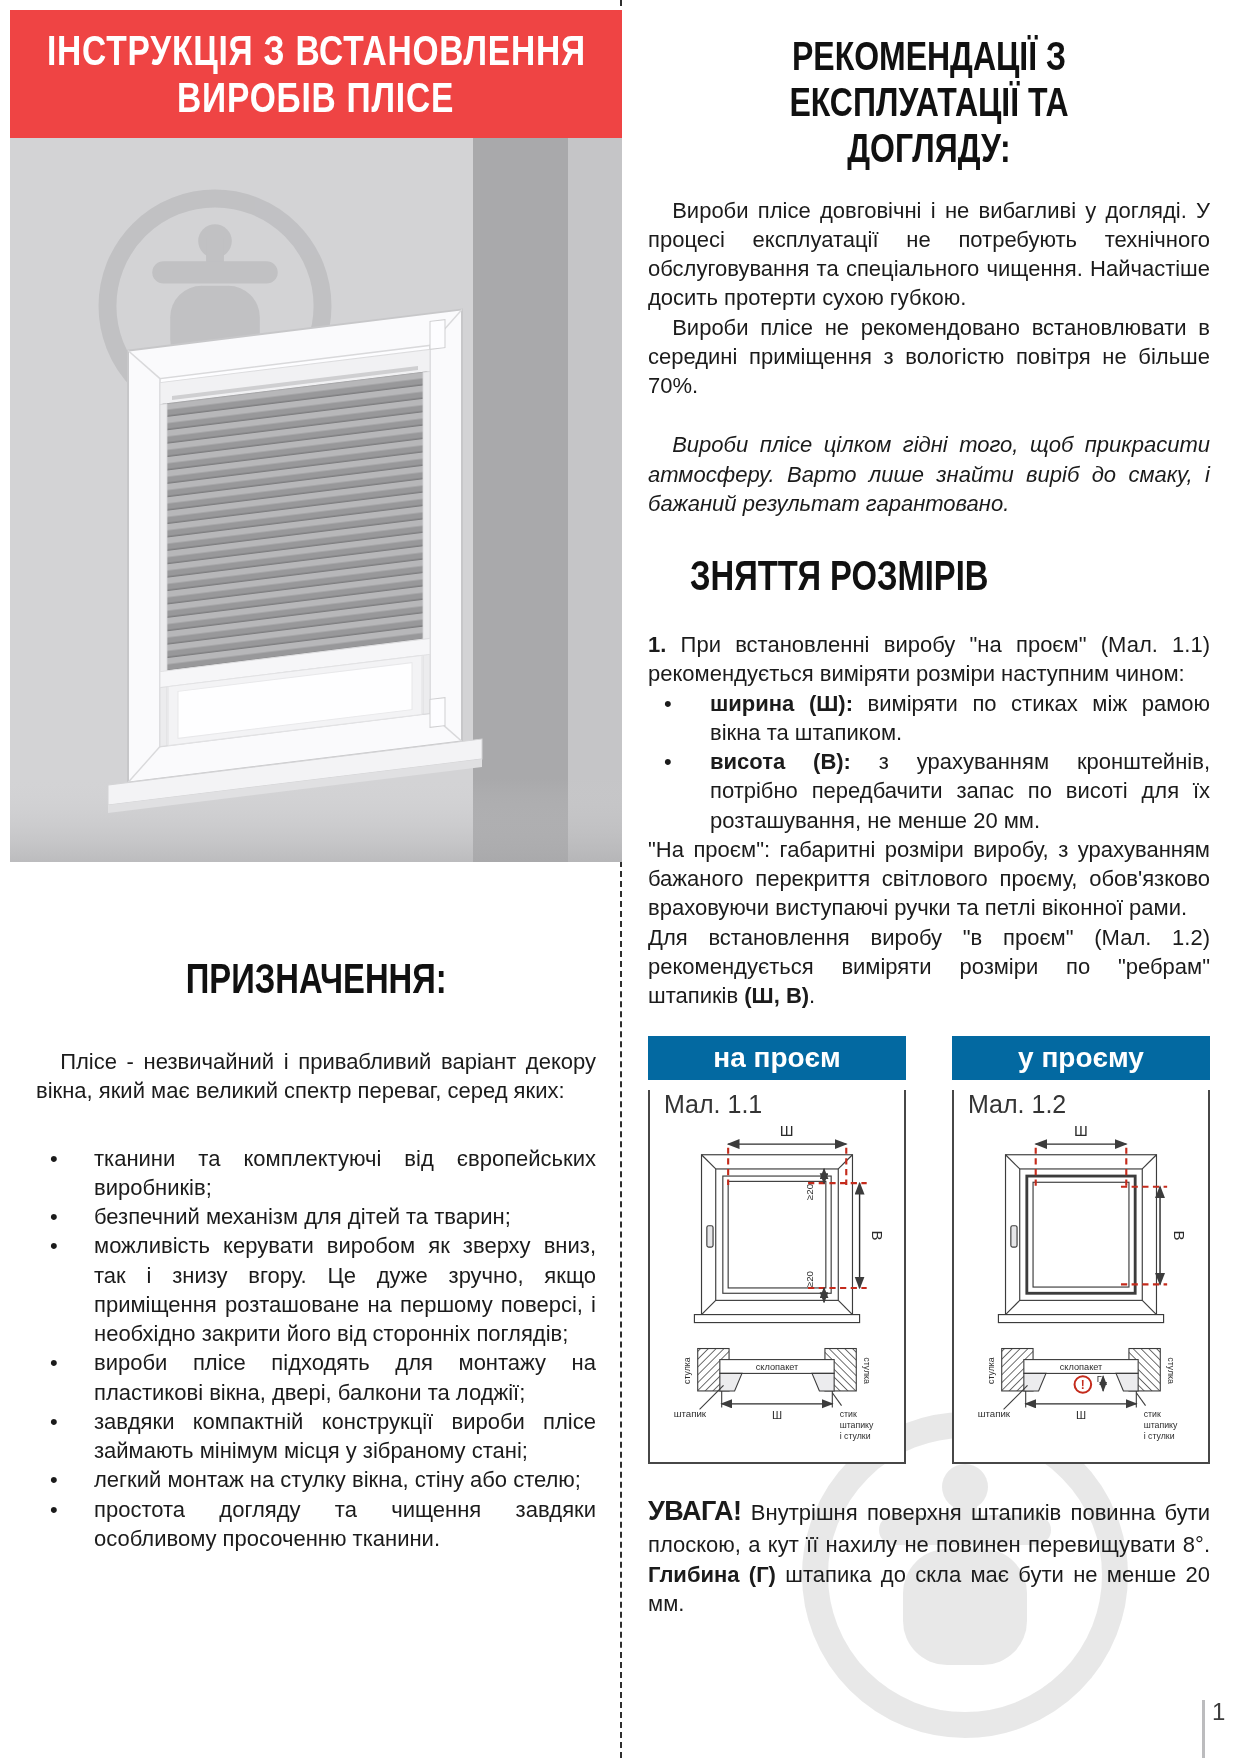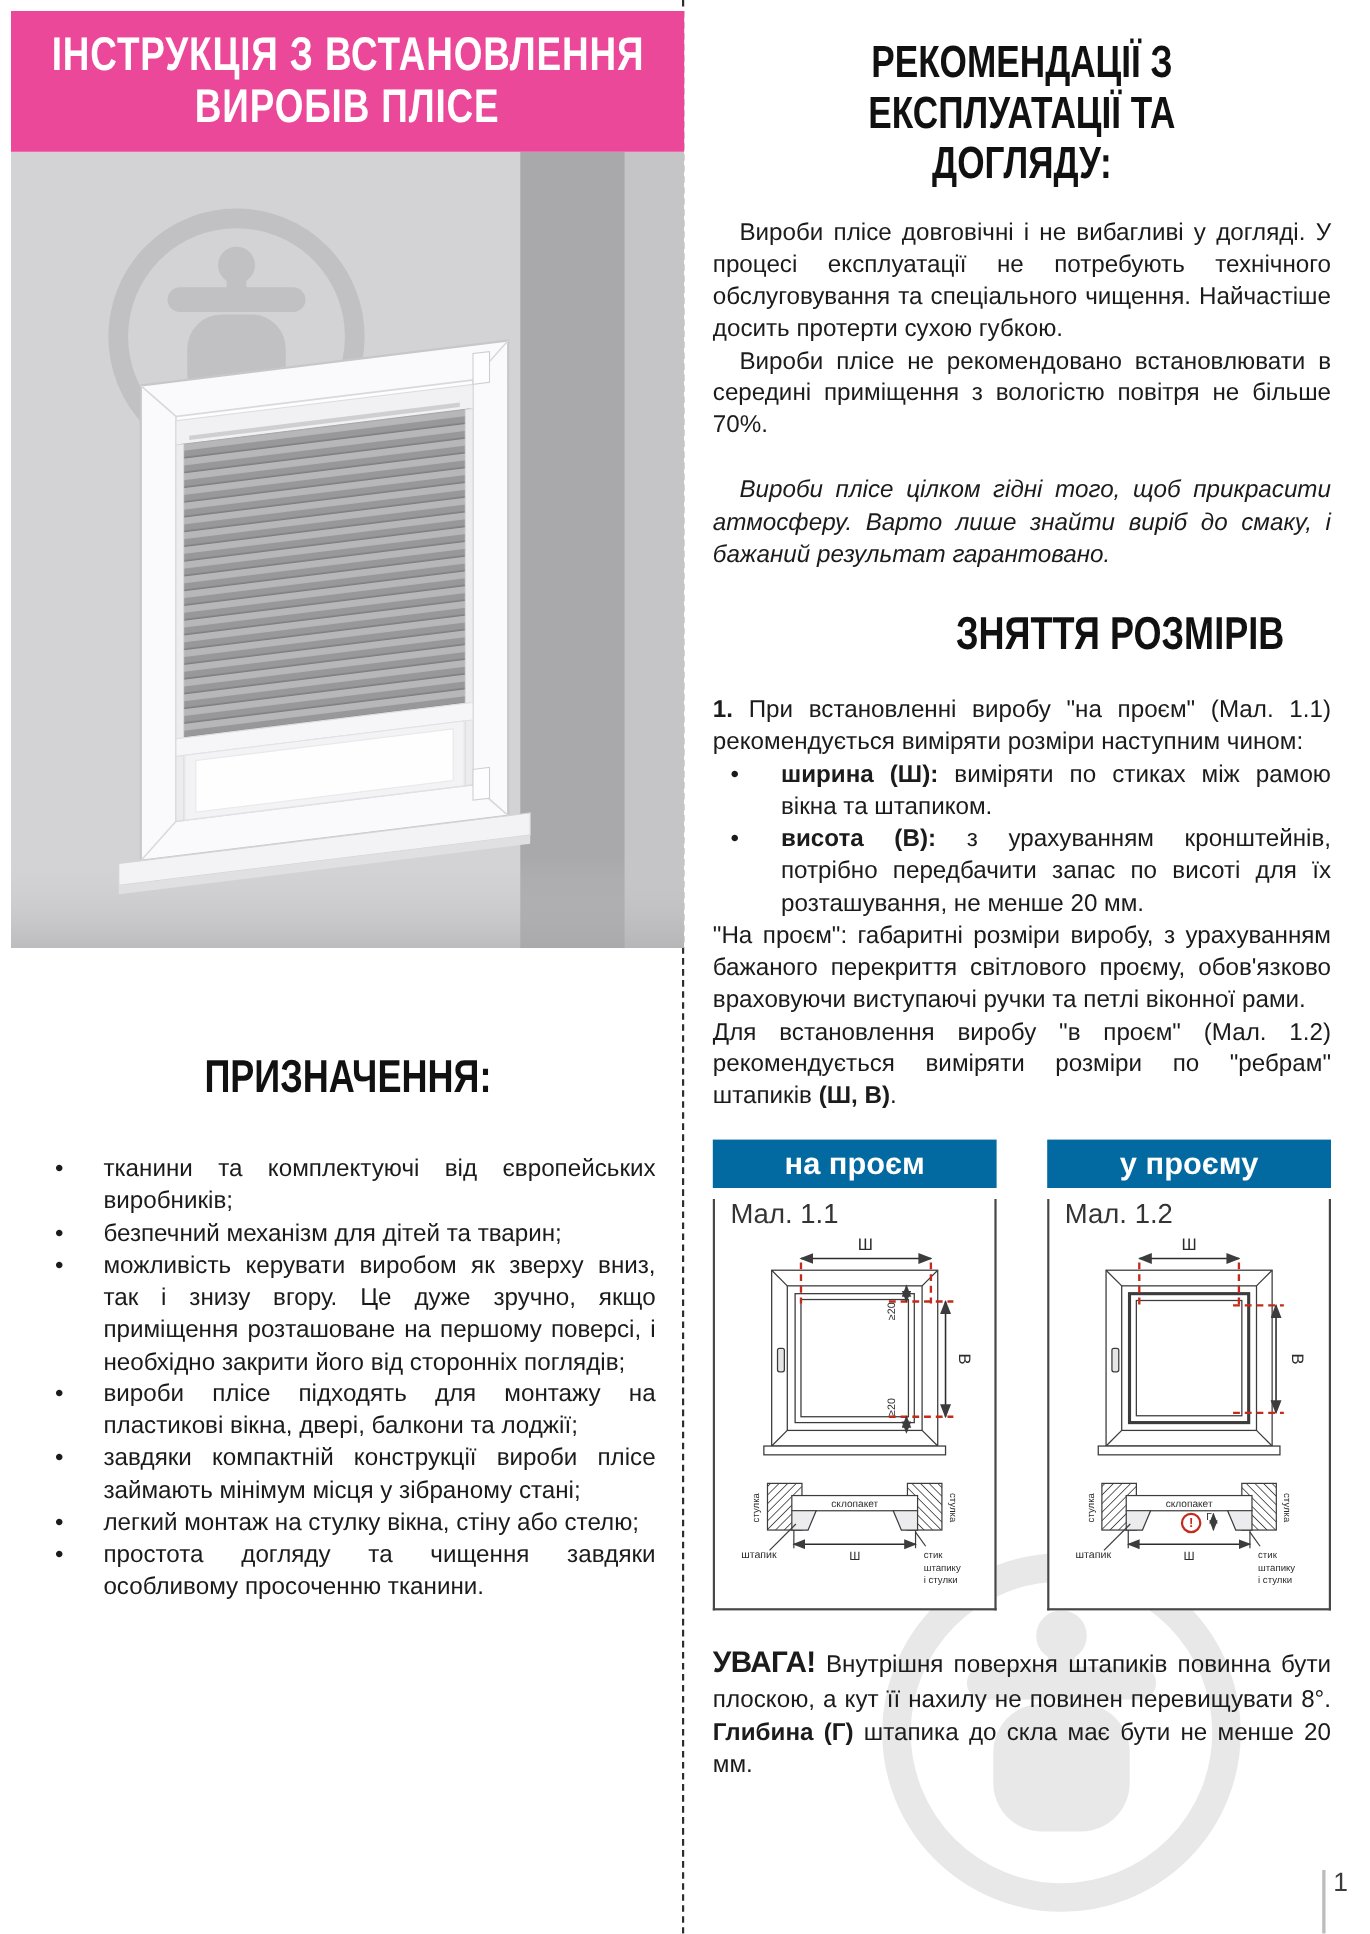--- a/index.html
+++ b/index.html
@@ -10,34 +10,34 @@
   }
   
   .cond{display:inline-block;transform:scaleX(0.78);transform-origin:50% 50%;white-space:nowrap;}
   .jtext{text-align:justify;font-size:22px;line-height:1.33;margin:0;}
   .indent{text-indent:1.1em;}
   .b{font-weight:bold;}
   .it{font-style:italic;}
   
   .cutline{position:absolute;left:620px;top:0;height:1758px;width:0;border-left:2px dashed #2e2e2e;}
   
-  .band{position:absolute;left:10px;top:10px;width:612px;height:128px;background:#ec4899;
+  .band{position:absolute;left:10px;top:10px;width:612px;height:128px;background:#ef4444;
         display:flex;flex-direction:column;justify-content:center;align-items:center;}
   .band .t{color:#ffffff;font-weight:bold;font-size:43px;line-height:1.1;letter-spacing:1px;}
   .photo{position:absolute;left:10px;top:138px;width:612px;height:724px;overflow:hidden;}
   .left-text{position:absolute;left:10px;top:944px;width:612px;margin-top:11px;}
   .h-left{ text-align:center;font-weight:bold;font-size:42px;color:#111;margin:0 0 44px 0;}
   .left-intro{margin:0 26px 38px 26px;}
   ul.feat{list-style:none;margin:0 26px 0 26px;padding:0;}
   ul.feat li{position:relative;padding-left:58px;text-align:justify;font-size:22px;line-height:1.33;}
   ul.feat li::before{content:"\2022";position:absolute;left:14px;top:0;font-size:22px;}
   
   .right-col{position:absolute;left:648px;top:34px;width:562px;z-index:2;}
   .h-right{text-align:center;font-weight:bold;font-size:41px;line-height:1.12;color:#111;margin:0 0 24px 0;}
-  .h-size{text-align:right;font-weight:bold;font-size:42px;color:#111;margin:34px 0 30px 0;}
+  .h-size{text-align:left;font-weight:bold;font-size:42px;color:#111;margin:34px 0 30px 0;}
   .right-col p{margin-bottom:0;}
   ul.size{list-style:none;margin:0;padding:0;}
   ul.size li{position:relative;padding-left:62px;text-align:justify;font-size:22px;line-height:1.33;}
   ul.size li::before{content:"\2022";position:absolute;left:16px;top:0;font-size:22px;}
   .gap30{height:30px;}
   
   .diag-row{display:flex;gap:46px;margin-top:26px;}
   .panel{width:258px;}
   .panel-head{height:44px;background:#0369a1;color:#fff;font-weight:bold;font-size:28px;
               display:flex;align-items:center;justify-content:center;}
@@ -120,20 +120,21 @@
         <rect x="420" y="556" width="15" height="28" fill="#fdfdff" stroke="#cfcfd1"></rect>
 
         <rect x="98" y="602" width="374" height="20" fill="#f3f3f5" stroke="#d4d4d6"></rect>
         <rect x="98" y="622" width="374" height="8" fill="#e0e0e2"></rect>
       </g>
     </svg>
   </div>
 
   <div class="left-text">
     <h2 class="h-left"><span class="cond">ПРИЗНАЧЕННЯ:</span></h2>
+    <p class="jtext indent left-intro">Плісе - незвичайний і привабливий варіант декору вікна, який має великий спектр переваг, серед яких:</p>
     <ul class="feat">
       <li>тканини та комплектуючі від європейських виробників;</li>
       <li>безпечний механізм для дітей та тварин;</li>
       <li>можливість керувати виробом як зверху вниз, так і знизу вгору. Це дуже зручно, якщо приміщення розташоване на першому поверсі, і необхідно закрити його від сторонніх поглядів;</li>
       <li>вироби плісе підходять для монтажу на пластикові вікна, двері, балкони та лоджії;</li>
       <li>завдяки компактній конструкції вироби плісе займають мінімум місця у зібраному стані;</li>
       <li>легкий монтаж на стулку вікна, стіну або стелю;</li>
       <li>простота догляду та чищення завдяки особливому просоченню тканини.</li>
     </ul>
   </div>

